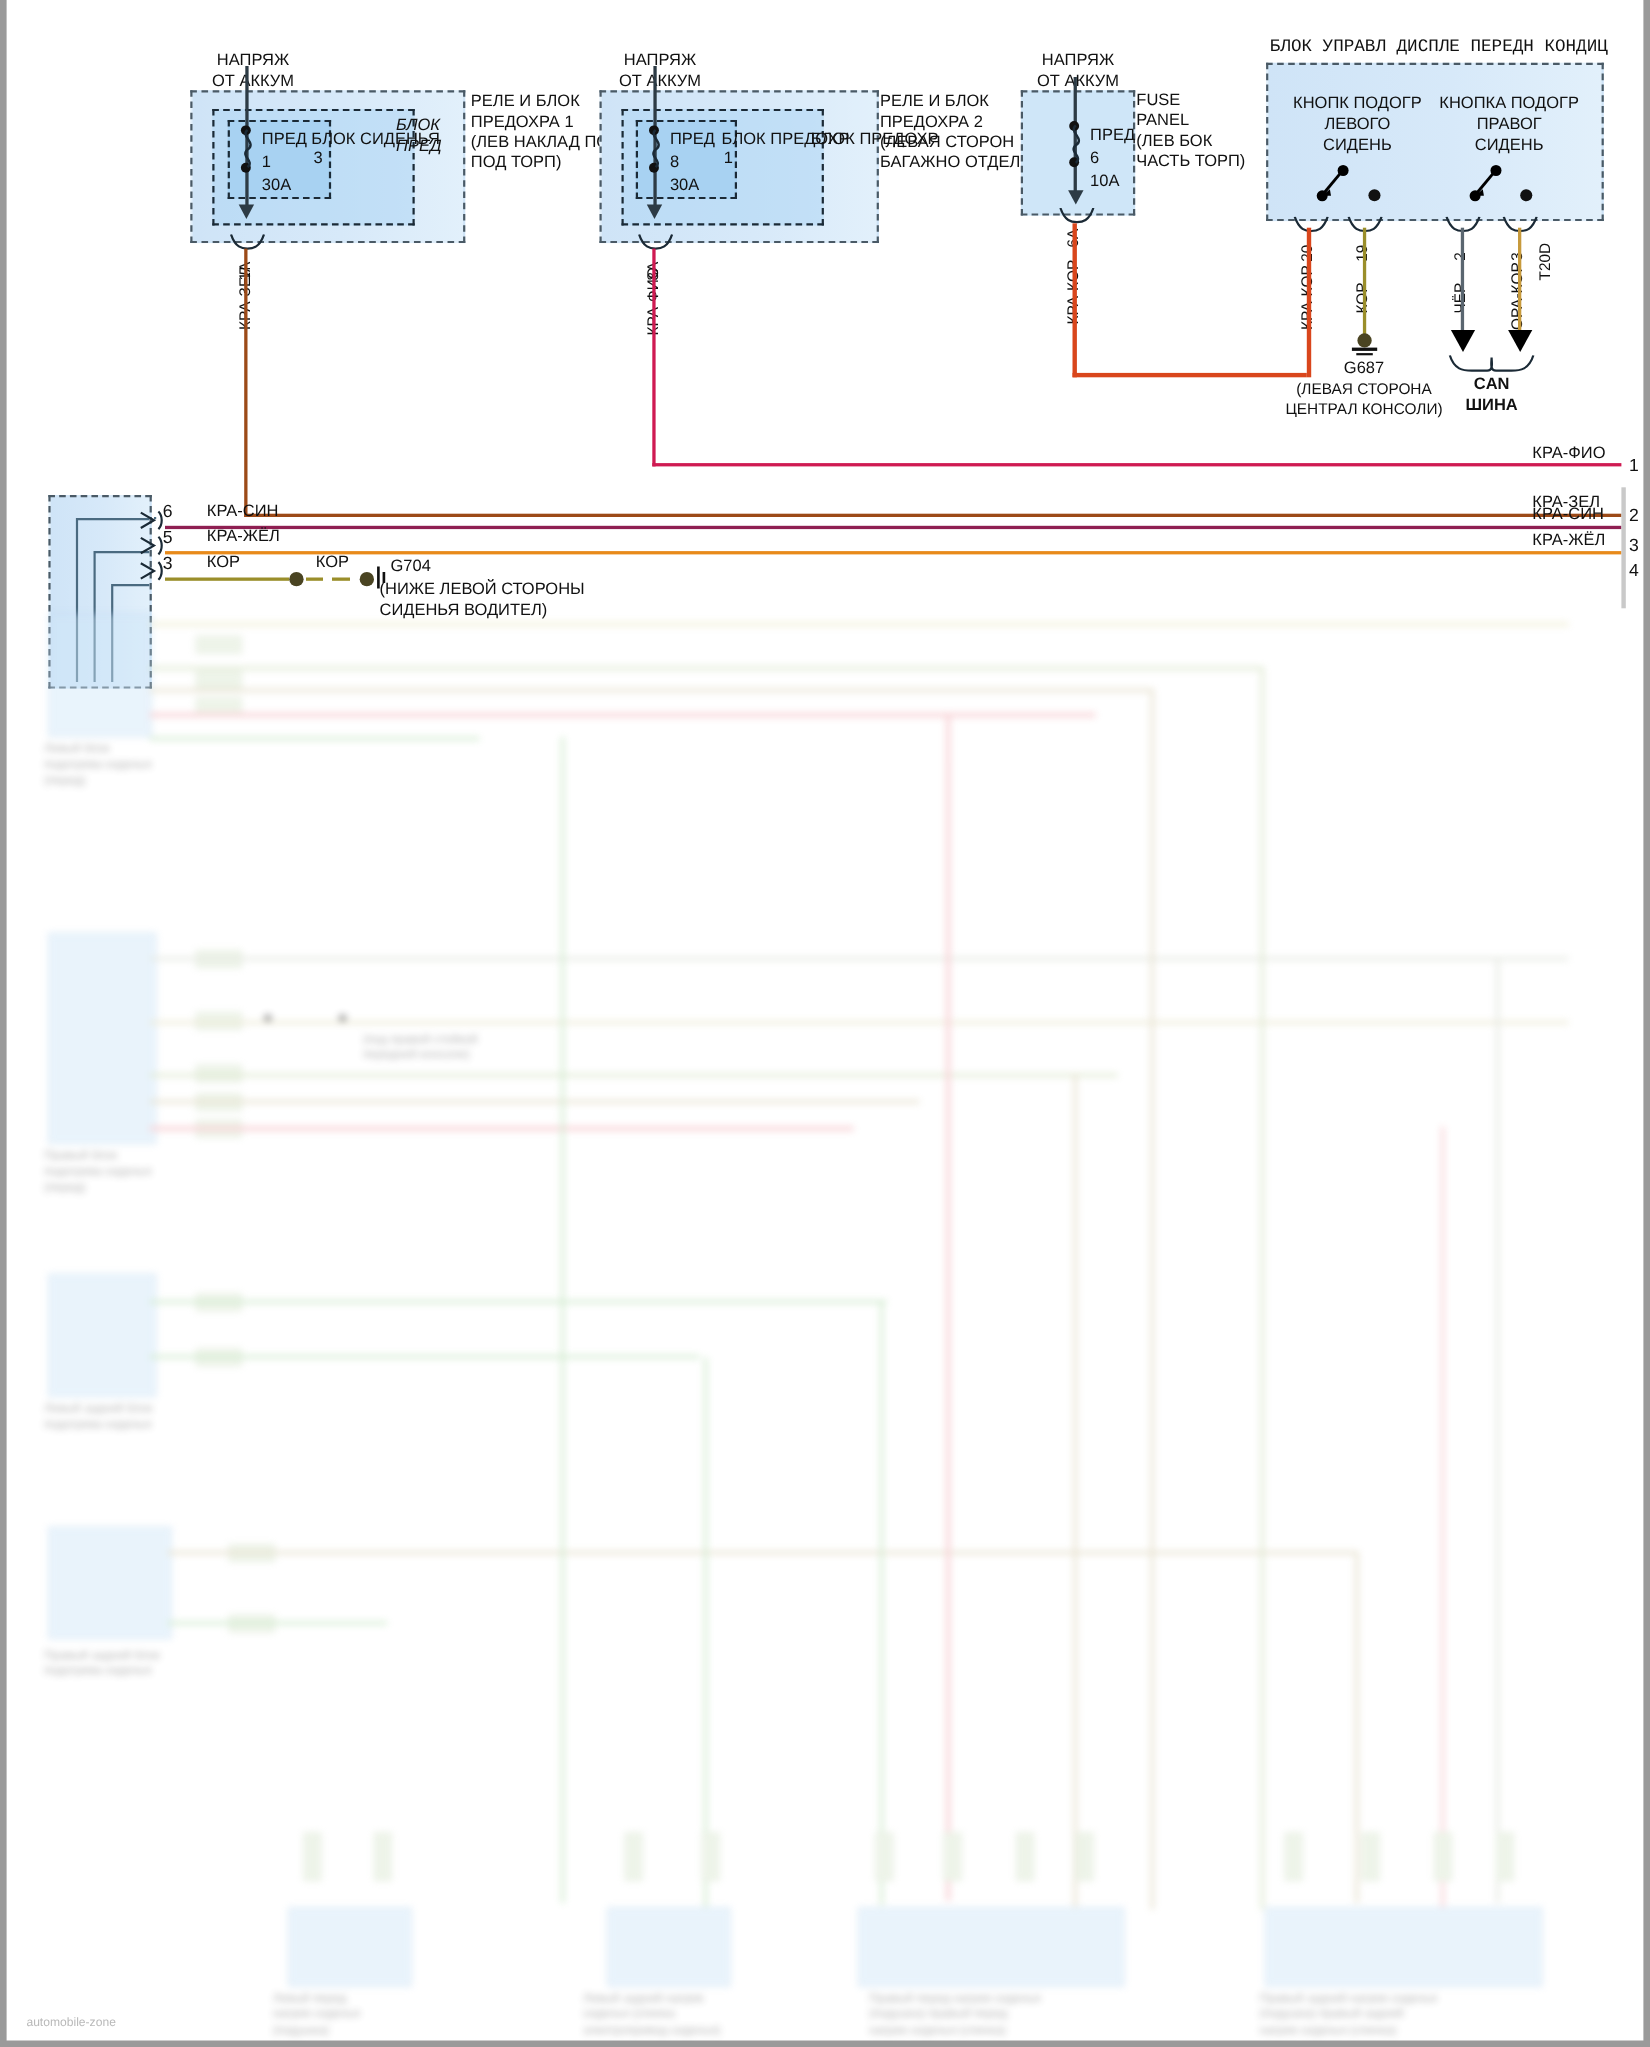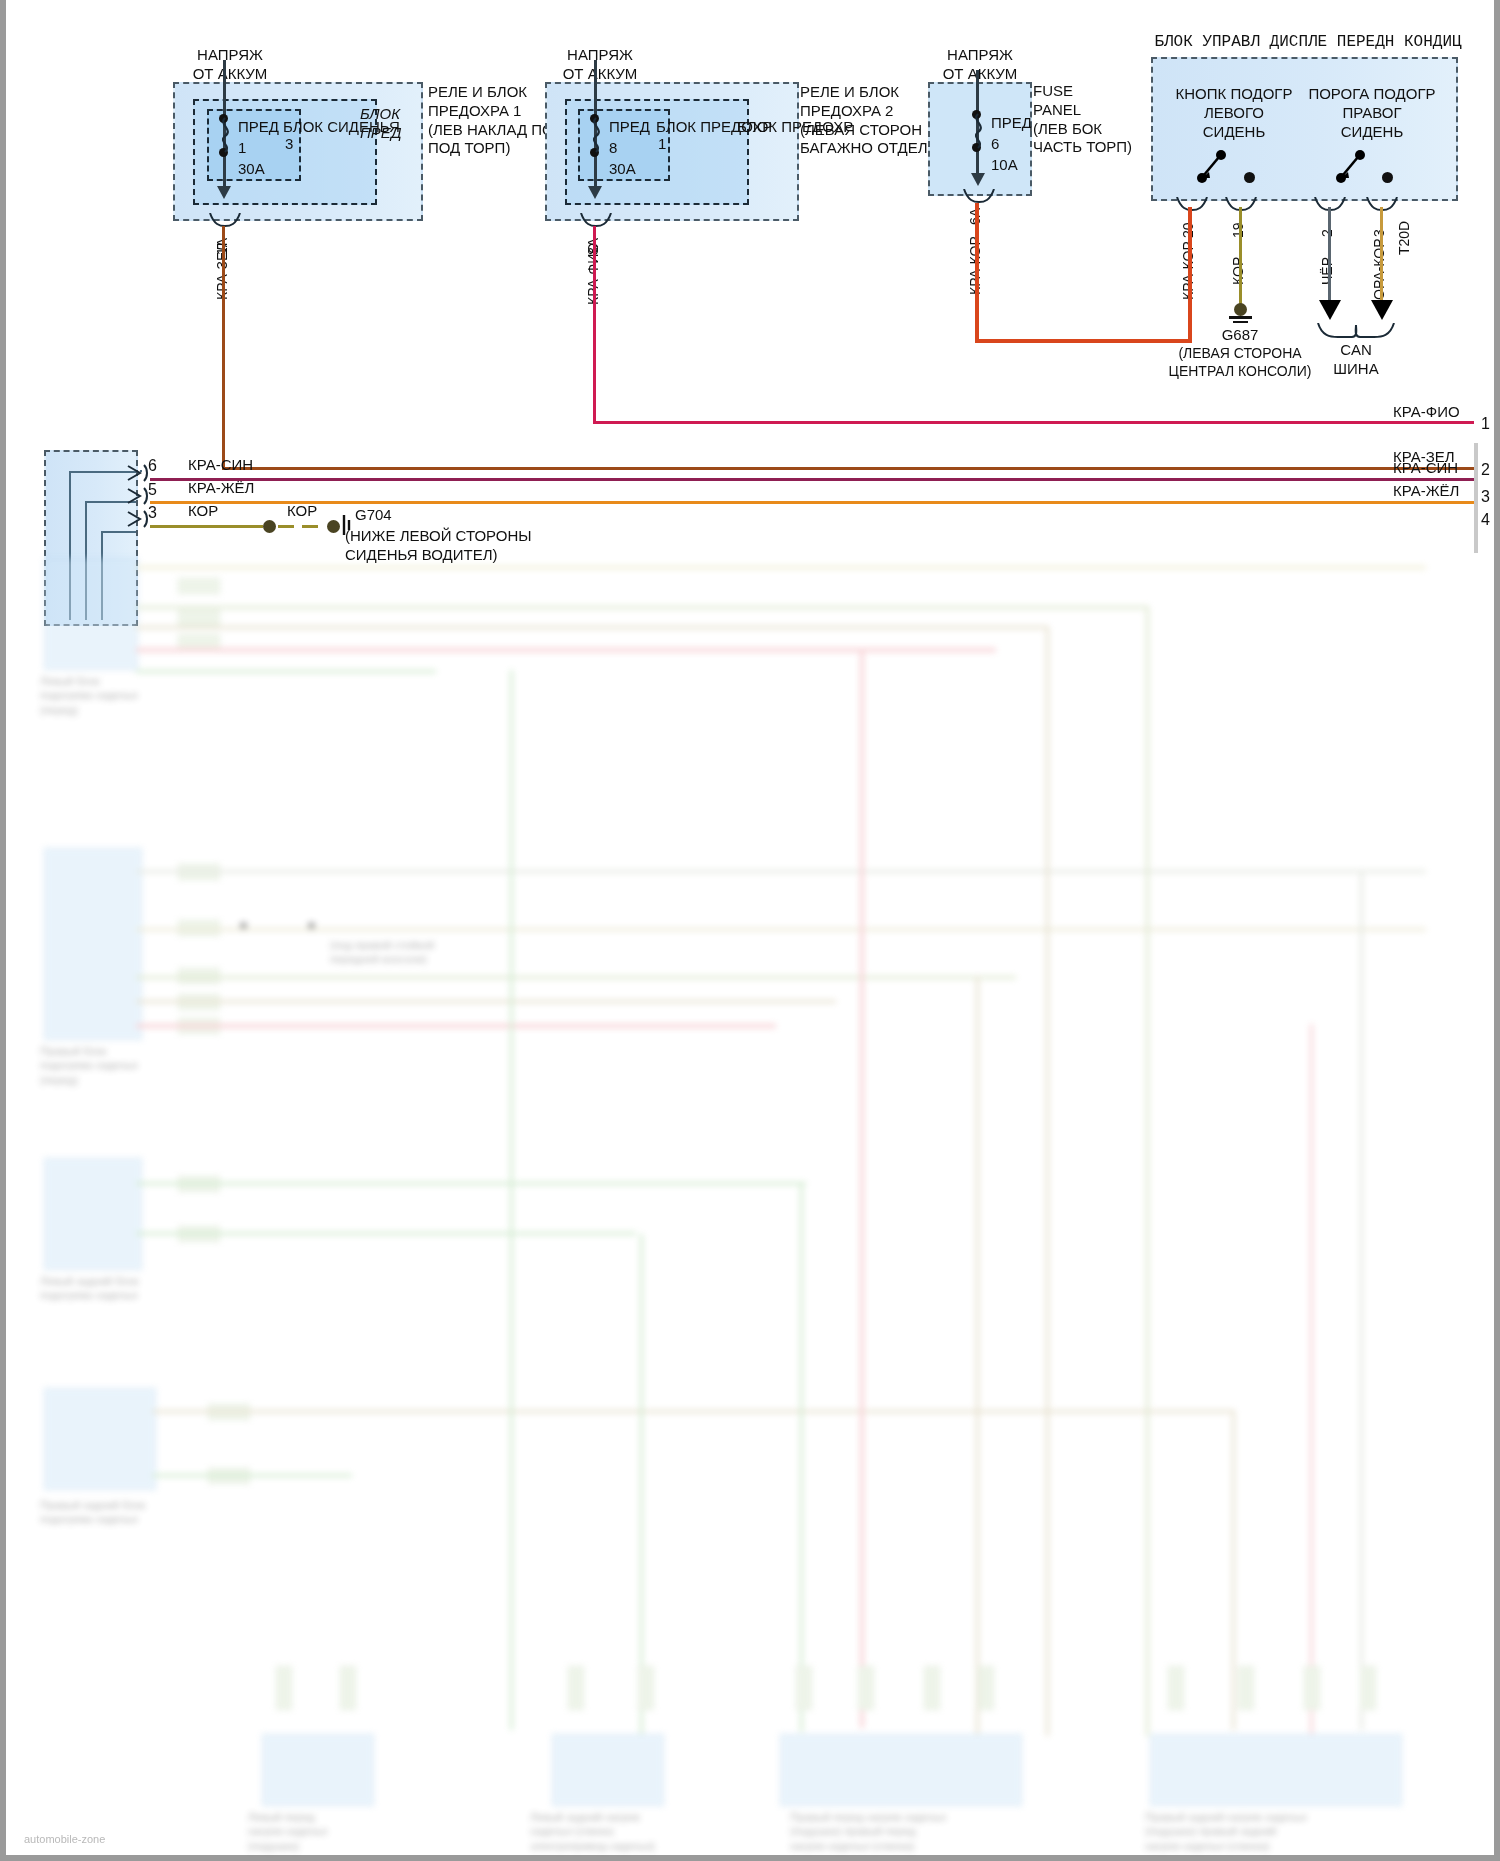--- a/index.html
+++ b/index.html
@@ -227,21 +227,21 @@
 ЛЕВОГО
 СИДЕНЬ</div>
     <svg class="abs" style="left:1193px;top:147px;" width="40" height="40" viewBox="0 0 40 40">
       <circle cx="28" cy="8" r="5" fill="#000"></circle>
       <circle cx="9" cy="31" r="5" fill="#000"></circle>
       <path d="M26 10 L11 28" stroke="#000" stroke-width="2.6"></path>
       <path d="M16 25 L9 31 L17 31 Z" fill="#000"></path>
     </svg>
     <div class="sdot" style="left:1244px;top:172px;"></div>
 
-    <div class="txt c" style="left:1298px;top:85px;width:148px;text-align:center;">ПОРОГА ПОДОГР
+    <div class="txt c" style="left:1298px;top:85px;width:148px;text-align:center;">КНОПКА ПОДОГР
 ПРАВОГ
 СИДЕНЬ</div>
     <svg class="abs" style="left:1332px;top:147px;" width="40" height="40" viewBox="0 0 40 40">
       <circle cx="28" cy="8" r="5" fill="#000"></circle>
       <circle cx="9" cy="31" r="5" fill="#000"></circle>
       <path d="M26 10 L11 28" stroke="#000" stroke-width="2.6"></path>
       <path d="M16 25 L9 31 L17 31 Z" fill="#000"></path>
     </svg>
     <div class="sdot" style="left:1382px;top:172px;"></div>
 
@@ -279,21 +279,21 @@
     <div class="pinnum" style="left:1371px;top:237px;">3</div>
     <div class="vlab" style="left:1371px;top:300px;">ОРА-КОР</div>
     <div class="w wv" style="left:1380px;top:207px;width:3px;height:97px;background:#c79a3c;"></div>
     <div class="arrbig" style="left:1371px;top:300px;"></div>
 
     <div class="vlab" style="left:1396px;top:255px;">T20D</div>
 
     <svg class="brk" style="left:1316px;top:323px;" width="80" height="18" viewBox="0 0 80 18">
       <path d="M2 0 C 6 13, 14 14, 22 14 L 36 14 C 42 14, 40 6, 40 2 C 40 6, 38 14, 44 14 L 58 14 C 66 14, 74 13, 78 0" stroke="#1b2a36" stroke-width="2" fill="none"></path>
     </svg>
-    <div class="txt c" style="left:1306px;top:341px;width:100px;">CAN
+    <div class="txt c" style="left:1306px;top:341px;width:100px;font-weight:bold;">CAN
 ШИНА</div>
   </div>
 
   <div>
     <div class="modbox" style="left:44px;top:450px;width:90px;height:172px;"></div>
 
     <div class="w wv" style="left:140px;top:470px;width:2px;height:2px;background:#4a6a80;"></div>
     <svg class="abs" style="left:44px;top:450px;" width="92" height="175" viewBox="0 0 92 175">
       <path d="M92 22 L26 22 L26 170" stroke="#4a6a80" stroke-width="2" fill="none"></path>
       <path d="M92 52 L42 52 L42 170" stroke="#4a6a80" stroke-width="2" fill="none"></path>

